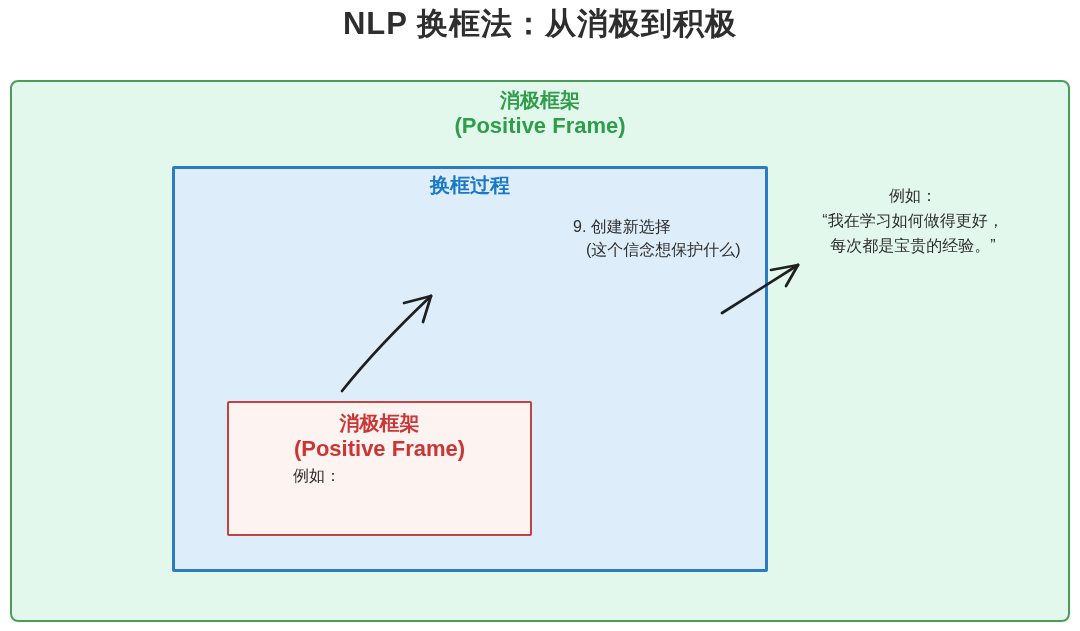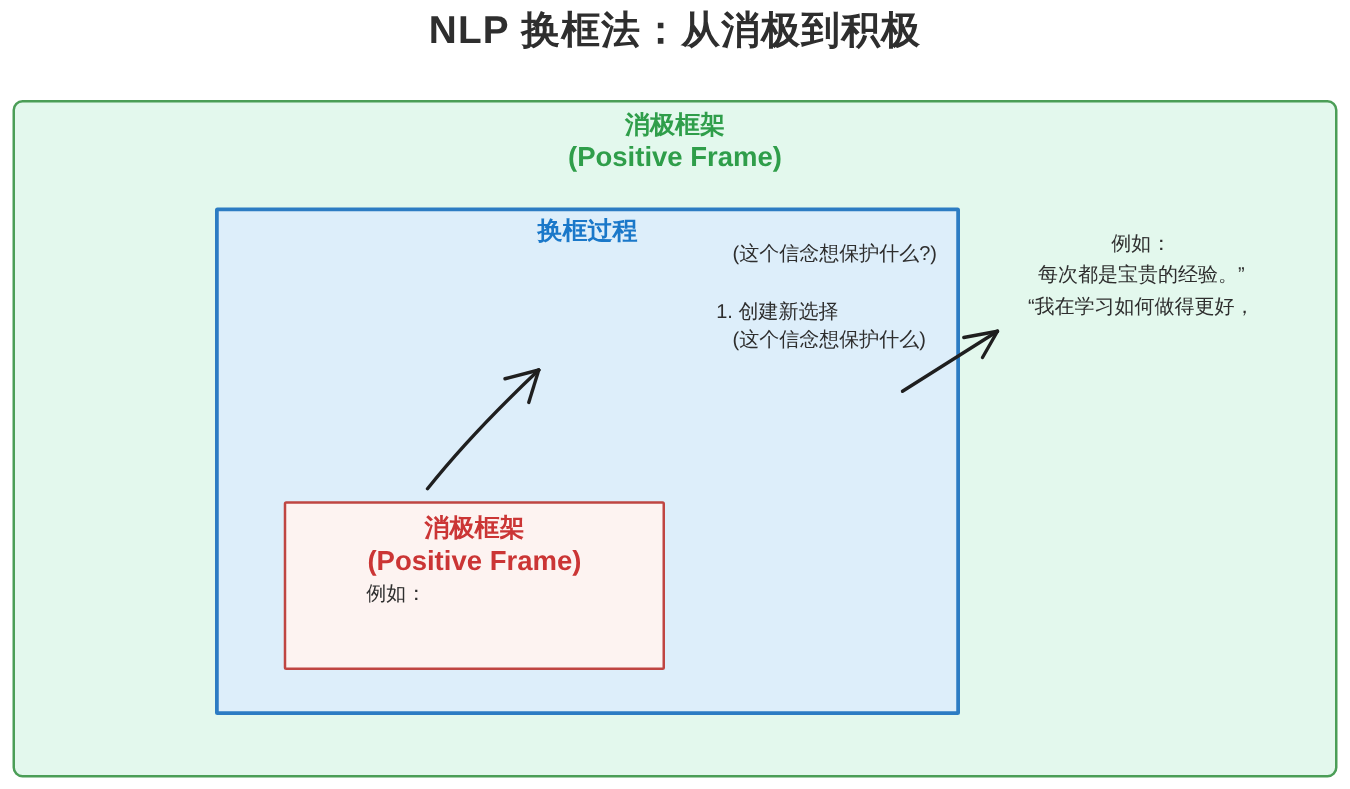--- a/index.html
+++ b/index.html
@@ -138,44 +138,43 @@
     </div>
 
     <div class="frame process">
 
       <div class="frame-header">
         <span class="zh">换框过程</span>
       </div>
 
       <div class="steps">
         <div class="step">
-          <span class="sub">(这个信念想保护什么?)</span>
         </div>
         <div class="step">
-          <span class="main">1. 创建新选择</span>
+          <span class="main">9. 创建新选择</span>
           <span class="sub">(这个信念想保护什么)</span>
         </div>
       </div>
 
       <div class="frame negative">
         <div class="frame-header">
           <span class="zh">消极框架</span>
           <span class="en">(Positive Frame)</span>
         </div>
         <div class="neg-example">
           <span class="line">例如：</span>
         </div>
       </div>
 
     </div>
 
     <div class="pos-example">
       <span class="line">例如：</span>
+      <span class="line">“我在学习如何做得更好，</span>
       <span class="line">每次都是宝贵的经验。”</span>
-      <span class="line">“我在学习如何做得更好，</span>
     </div>
 
   </div>
 
   <svg class="arrows-overlay" viewBox="0 0 1080 631" xmlns="http://www.w3.org/2000/svg">
     <g>
       <path d="M342,391 Q377,347 431,296"></path>
       <path d="M431,296 L404,303"></path>
       <path d="M431,296 L423,322"></path>
     </g>

